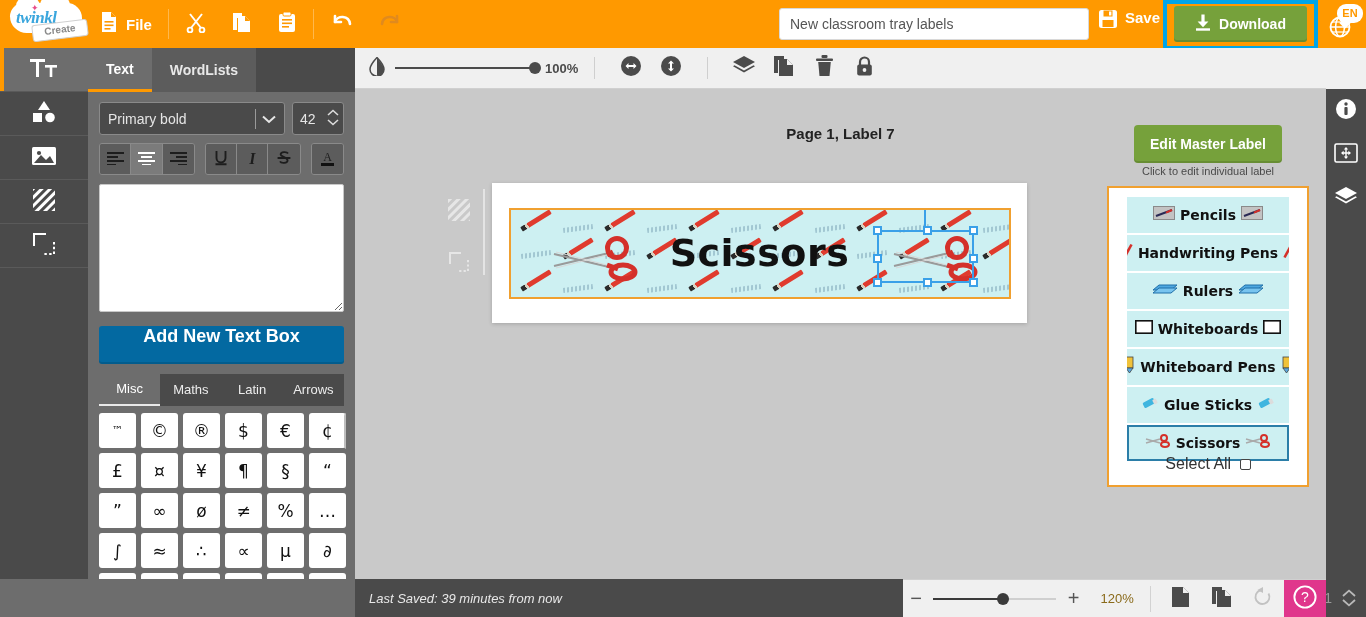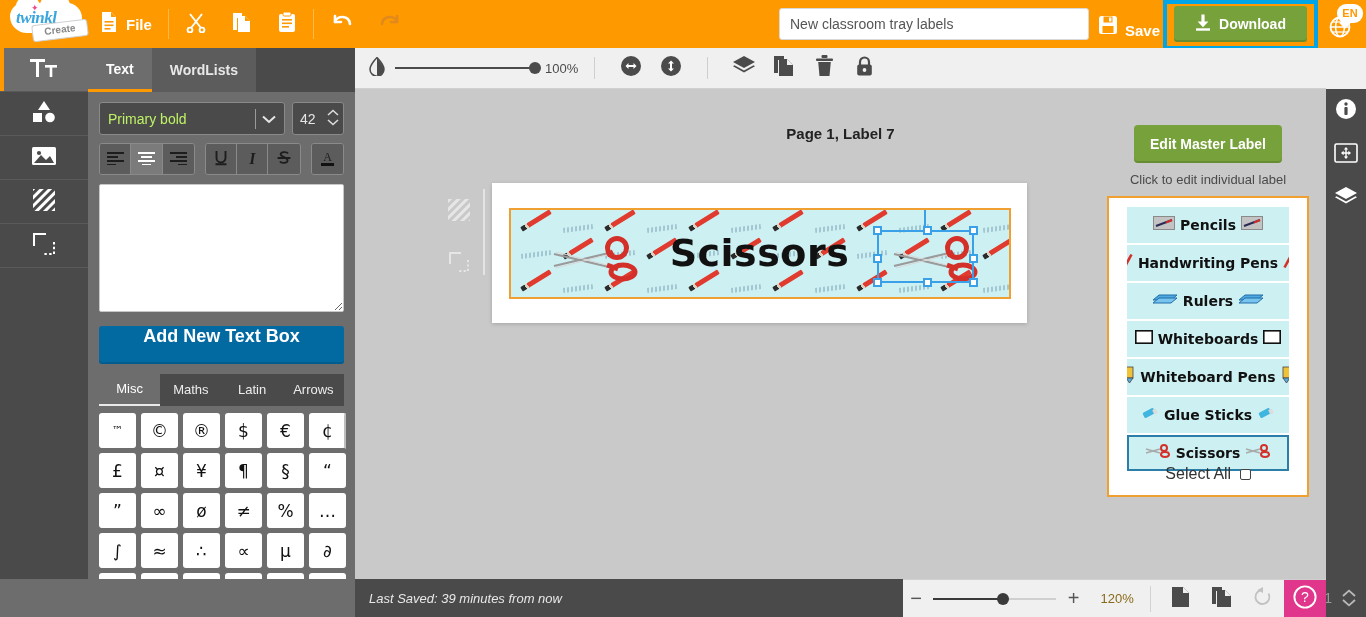--- a/index.html
+++ b/index.html
@@ -54,21 +54,21 @@
   .ico{ display:inline-block; }
 
   .title-input{
     position:absolute; left:779px; top:8px; width:310px; height:32px;
     background:#fff; border:1px solid #d8d8d8; border-radius:3px;
     padding:0 10px; font-size:14px; color:#555;
     font-family:"Liberation Sans", sans-serif;
   }
   .save-btn{
     position:absolute; left:1098px; top:9px; height:30px;
-    display:flex; align-items:flex-end; gap:7px; color:#fff; cursor:pointer;
+    display:flex; align-items:flex-start; gap:7px; color:#fff; cursor:pointer;
   }
   .save-btn .lbl{ font-size:15px; font-weight:bold; }
 
   .dl-highlight{
     position:absolute; left:1163px; top:0px; width:155px; height:50px;
     border:4px solid #00a5e8; background:#f90;
   }
   .download-btn{
     position:absolute; left:1174px; top:6px; width:133px; height:36px;
     background:#76a13b; border-radius:3px; display:flex;
@@ -115,21 +115,21 @@
     padding:0 18px; height:44px; line-height:44px; font-size:14px;
     font-weight:bold; color:#e8e8e8; cursor:pointer; background:#5c5c5c;
   }
   .ptab.active{ background:#6d6d6d; color:#fff; border-bottom:3px solid #f90; line-height:42px;}
   .ptab-fill{ flex:1; background:#4a4a4a; }
 
   .panel-body{ padding:10px 11px; }
   .row{ display:flex; gap:7px; }
   .font-select{
     flex:1; height:33px; background:#4a4a4a; border:1px solid #8a8a8a; border-radius:3px;
-    display:flex; align-items:center; padding:0 8px; color:#bef264; font-size:14px;
+    display:flex; align-items:center; padding:0 8px; color:#e5e5e5; font-size:14px;
     cursor:pointer; justify-content:space-between;
   }
   .fs-div{ width:1px; height:20px; background:#9a9a9a; margin-right:6px;}
   .size-box{
     width:52px; height:33px; background:#4a4a4a; border:1px solid #8a8a8a; border-radius:3px;
     display:flex; align-items:center; padding:0 4px 0 7px; color:#e6e6e6; font-size:14px;
     justify-content:space-between; cursor:pointer;
   }
   .spin{ display:flex; flex-direction:column; gap:1px; color:#d5d5d5; font-size:9px; line-height:9px;}
 
@@ -182,21 +182,21 @@
     position:absolute; left:355px; top:48px; width:971px; height:41px;
     background:#f0f0f0; border-bottom:1px solid #d0d0d0;
     display:flex; align-items:center; padding-left:14px;
   }
   .slider-wrap{ display:flex; align-items:center; gap:10px; }
   .slider-track{ width:140px; height:2px; background:#4b4b4b; position:relative; }
   .slider-knob{
     position:absolute; right:-6px; top:-5px; width:12px; height:12px;
     border-radius:50%; background:#4b4b4b; cursor:pointer;
   }
-  .pct{ font-size:13px; color:#4b4b4b; }
+  .pct{ font-size:13px; color:#4b4b4b;font-weight:bold; }
   .ct-sep{ width:1px; height:22px; background:#cfcfcf; margin:0 16px; }
   .ct-icon{ width:40px; height:41px; display:flex; align-items:center;
             justify-content:center; cursor:pointer; }
 
   .canvas{
     position:absolute; left:355px; top:89px; width:971px; height:490px;
     background:#c9c9c9; overflow:hidden;
   }
   .page-label{
     position:absolute; left:0; right:0; top:36px; text-align:center;
@@ -257,21 +257,21 @@
 
   
   .prev-col{ position:absolute; left:738px; top:36px; width:230px; text-align:center; }
   .master-btn{
     display:inline-block; background:#76a13b; border-radius:4px;
     color:#fff; font-size:14px; font-weight:bold;
     padding:11px 16px; cursor:pointer;
     box-shadow: inset 0 -2px 0 rgba(0,0,0,.12);
   }
   .prev-title{ margin-top:18px; font-size:13px; font-weight:bold; color:#333; }
-  .prev-sub{ margin-top:9px; font-size:13px; color:#4a4a4a; }
+  .prev-sub{ margin-top:2px; font-size:11px; color:#4a4a4a; }
   .prev-box{
     margin:9px auto 0; width:202px; height:301px; background:#fff;
     border:2px solid #f0a030; padding:9px 18px; position:relative;
   }
   .mini{
     height:36px; margin-bottom:2px; background:#cdf0f2; position:relative;
     display:flex; align-items:center; justify-content:center; overflow:hidden;
     cursor:pointer;
   }
   .mini.sel{ border:2px solid #2b7ea8; }

